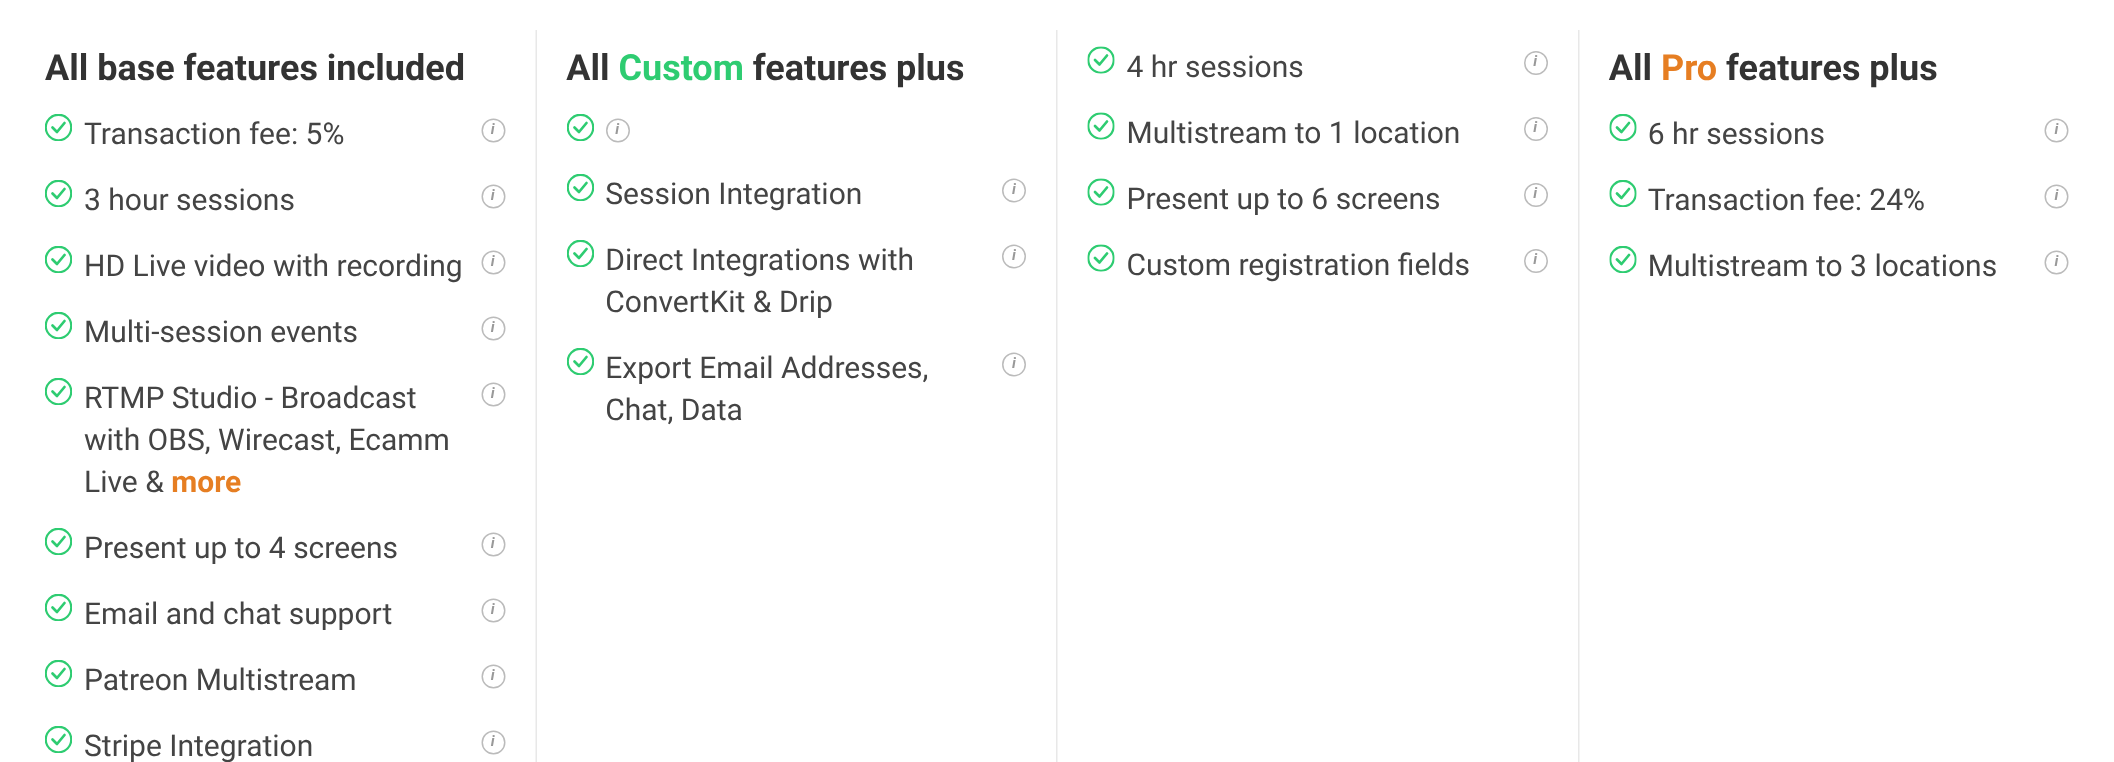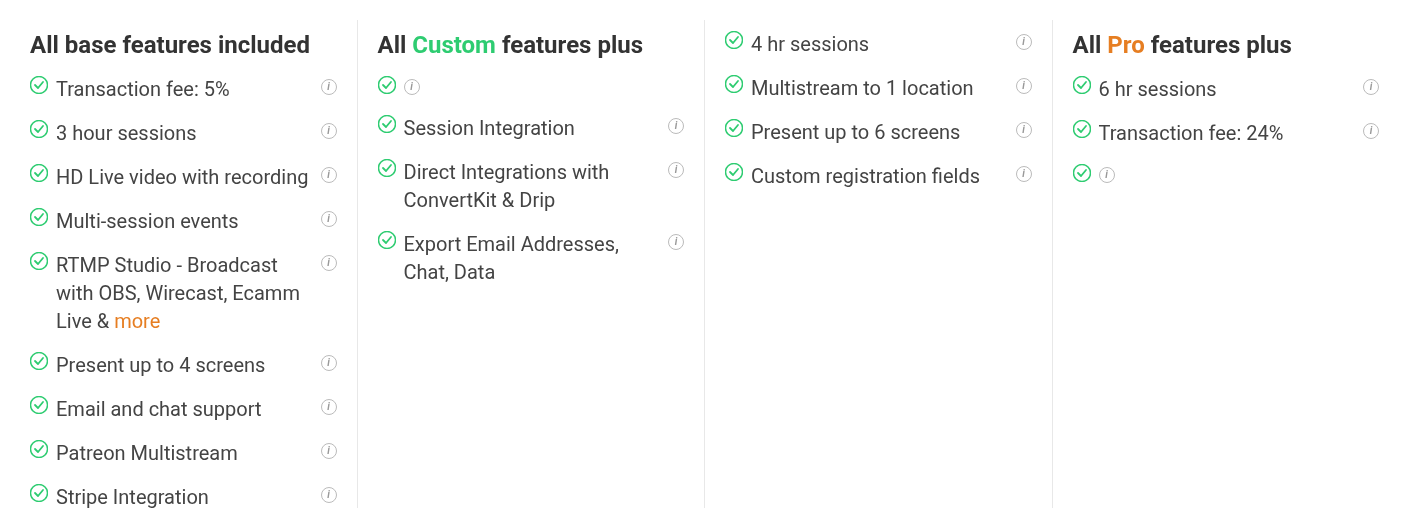--- a/index.html
+++ b/index.html
@@ -56,21 +56,21 @@
       margin-top: 1px;
     }
     .feature-text {
       flex: 1;
       line-height: 1.4;
       color: #444;
       font-size: 20px;
     }
     .feature-text .more-link {
       color: #e67e22;
-      font-weight: 400;
+      font-weight: 700;
     }
     .info-icon {
       flex-shrink: 0;
       color: #aaa;
       font-size: 14px;
       margin-top: 2px;
       cursor: pointer;
     }
     .info-circle {
       display: inline-flex;
@@ -256,17 +256,18 @@
       <polyline points="5,9 8,12 13,6" stroke="#2ecc71" stroke-width="1.8" fill="none" stroke-linecap="round" stroke-linejoin="round"></polyline>
     </svg></span>
           <span class="feature-text">Transaction fee: 24%</span>
           <span class="info-icon"><span class="info-circle">i</span></span>
         </li>
         <li class="feature-item">
           <span class="check-icon"><svg width="18" height="18" viewBox="0 0 18 18" fill="none" xmlns="http://www.w3.org/2000/svg">
       <circle cx="9" cy="9" r="8.5" stroke="#2ecc71" stroke-width="1.5" fill="none"></circle>
       <polyline points="5,9 8,12 13,6" stroke="#2ecc71" stroke-width="1.8" fill="none" stroke-linecap="round" stroke-linejoin="round"></polyline>
     </svg></span>
+          <span class="feature-text">Multistream to 3 locations</span>
           <span class="info-icon"><span class="info-circle">i</span></span>
         </li>
       </ul>
     </div>
   </div>
 
 </body></html>

